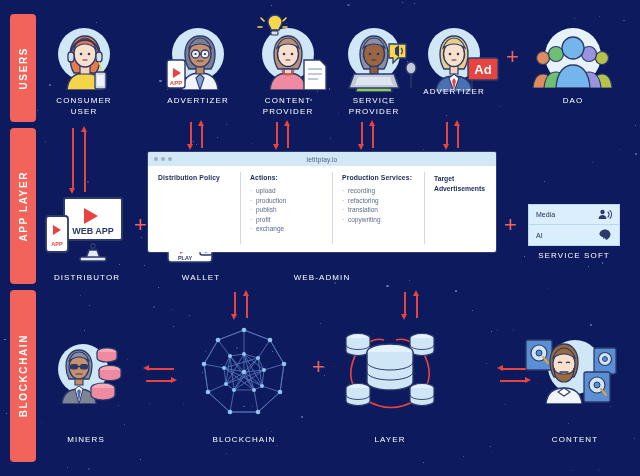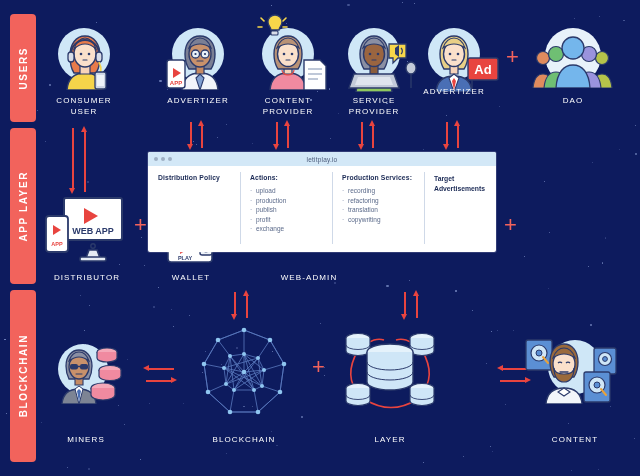--- a/index.html
+++ b/index.html
@@ -464,21 +464,21 @@
 
   <div>
     <svg style="position:absolute;left:166px;top:222px;" width="56" height="42" viewBox="0 0 56 42">
       <path d="M6 16L30 2l10 12z" fill="#e8443f" stroke="#2b3a6b" stroke-width="1.4"></path>
       <rect x="2" y="14" width="44" height="26" rx="3" fill="#ffffff" stroke="#2b3a6b" stroke-width="1.6"></rect>
       <path d="M14 20l10 6-10 6z" fill="#e8443f"></path>
       <text x="19" y="38" font-size="5.5" font-weight="bold" fill="#2b3a6b" text-anchor="middle" font-family="Liberation Sans, sans-serif">PLAY</text>
       <rect x="34" y="22" width="12" height="11" rx="2" fill="#eef3f9" stroke="#2b3a6b" stroke-width="1.4"></rect>
       <circle cx="40" cy="27.5" r="2.4" fill="none" stroke="#2b3a6b" stroke-width="1.3"></circle>
     </svg>
-    <div class="nlabel" style="left:146px;top:272px;width:90px;">WALLET</div>
+    <div class="nlabel" style="left:156px;top:272px;width:90px;">WALLET</div>
   </div>
 
   <div id="panel">
     <div class="titlebar">
       <div class="dots">
           <i></i>
           <i></i>
           <i></i>
         </div>
       <div class="site">letitplay.io</div>
@@ -505,24 +505,41 @@
           <li>translation</li>
           <li>copywriting</li>
         </ul>
       </div>
       <div class="pcol" style="width:72px;">
         <div class="plain">Target</div>
         <div class="plain">Advertisements</div>
       </div>
     </div>
   </div>
-  <div class="nlabel" style="left:264px;top:272px;width:90px;">WEB-ADMIN</div>
+  <div class="nlabel" style="left:277px;top:272px;width:90px;">WEB-ADMIN</div>
 
   <div class="plus" style="left:504px;top:214px;">+</div>
 
+  <div id="svcsoft">
+    <div class="svcrow">
+      <span>Media</span>
+      <svg width="14" height="11" viewBox="0 0 14 11">
+        <circle cx="4.5" cy="3" r="2.2" fill="#2b3a6b"></circle>
+        <path d="M0.5 10c.4-3 2-4 4-4s3.6 1 4 4z" fill="#2b3a6b"></path>
+        <path d="M10 3a3.5 3.5 0 0 1 0 5M12 1.5a6 6 0 0 1 0 8" stroke="#2b3a6b" stroke-width="1.1" fill="none" stroke-linecap="round"></path>
+      </svg>
+    </div>
+    <div class="svcrow">
+      <span>AI</span>
+      <svg width="15" height="12" viewBox="0 0 15 12">
+        <path d="M4 2c2-2 6-2 8 0s2 5 0 7c-1 1-2 1.6-3 2l-1-2-2 1 .4-2C4 8 2 6 2.5 4.2 2.8 3.2 3.2 2.6 4 2z" fill="#2b3a6b"></path>
+      </svg>
+    </div>
+    <div class="nlabel" style="left:1px;top:46px;width:90px;">SERVICE SOFT</div>
+  </div>
 
   <div>
     <div class="arr arr-v" style="left:234px;top:292px;height:24px;"></div>
     <div class="head hd-down" style="left:230.6px;top:314px;"></div>
     <div class="arr arr-v" style="left:246px;top:294px;height:24px;"></div>
     <div class="head hd-up" style="left:242.6px;top:290px;"></div>
   </div>
   <div>
     <div class="arr arr-v" style="left:404px;top:292px;height:24px;"></div>
     <div class="head hd-down" style="left:400.6px;top:314px;"></div>

